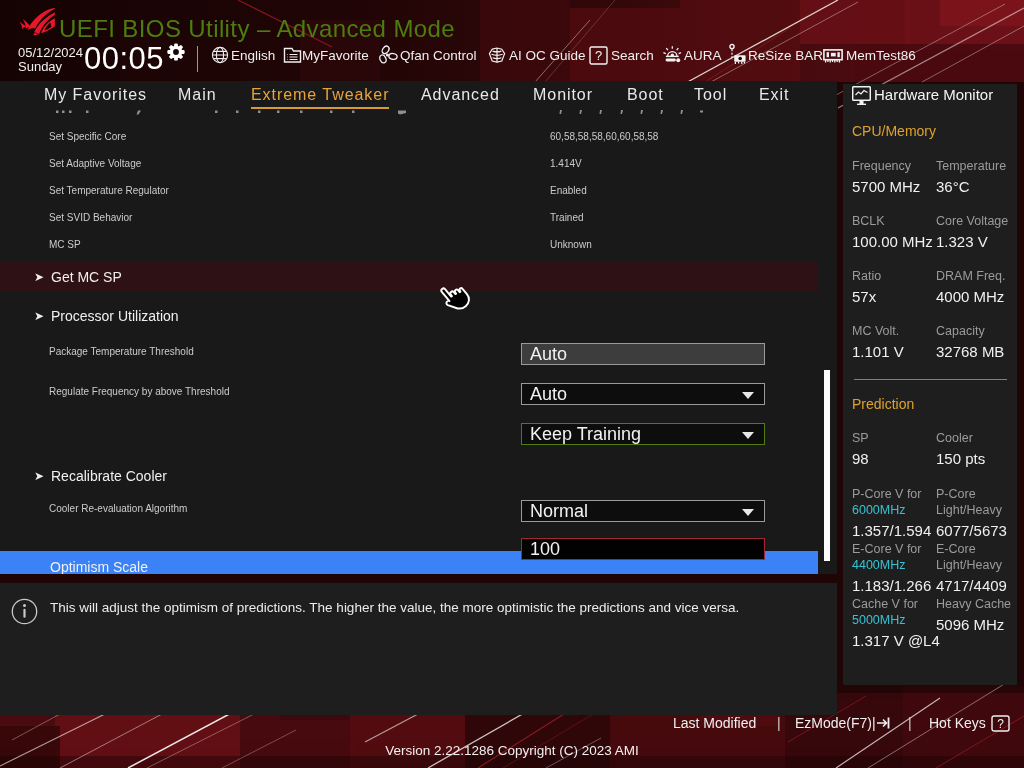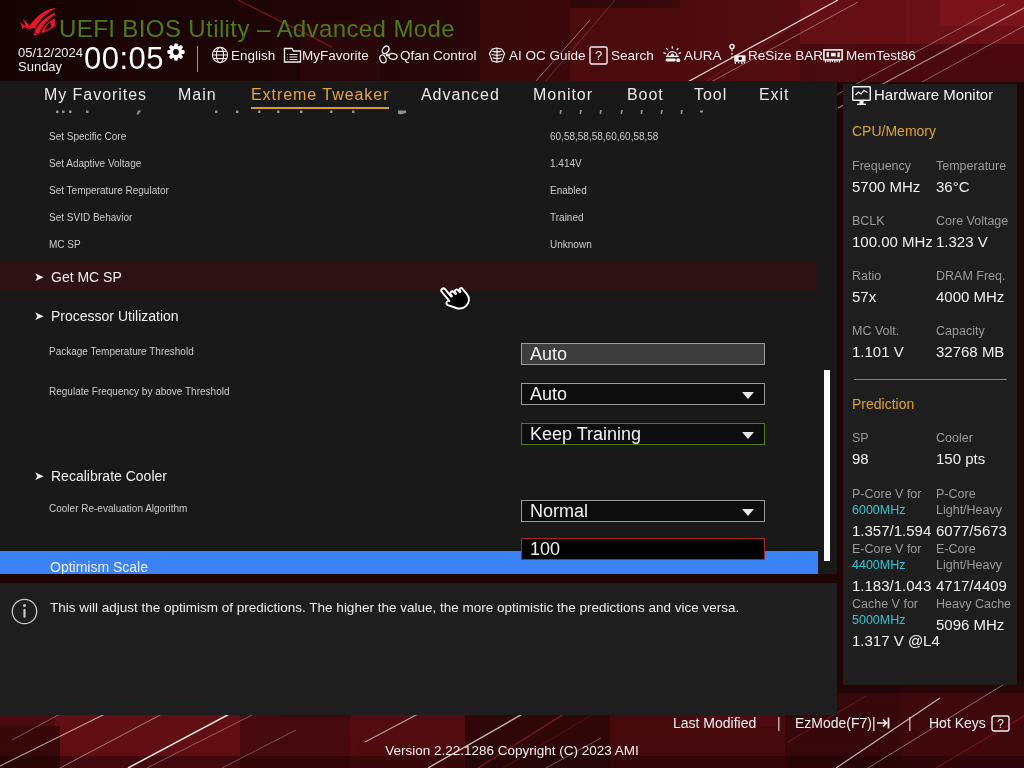--- a/index.html
+++ b/index.html
@@ -322,21 +322,21 @@
   <div class="sl" style="left:9px; top:403px;">P-Core V for</div>
     <div class="sl" style="left:93px; top:403px;">P-Core</div>
   <div class="sl cy" style="left:9px; top:419px;">6000MHz</div>
     <div class="sl" style="left:93px; top:419px;">Light/Heavy</div>
   <div class="sv" style="left:9px; top:438px;">1.357/1.594</div>
     <div class="sv" style="left:93px; top:438px;">6077/5673</div>
   <div class="sl" style="left:9px; top:458px;">E-Core V for</div>
     <div class="sl" style="left:93px; top:458px;">E-Core</div>
   <div class="sl cy" style="left:9px; top:474px;">4400MHz</div>
     <div class="sl" style="left:93px; top:474px;">Light/Heavy</div>
-  <div class="sv" style="left:9px; top:493px;">1.183/1.043</div>
+  <div class="sv" style="left:9px; top:493px;">1.183/1.266</div>
     <div class="sv" style="left:93px; top:493px;">4717/4409</div>
   <div class="sl" style="left:9px; top:513px;">Cache V for</div>
     <div class="sl" style="left:93px; top:513px;">Heavy Cache</div>
   <div class="sl cy" style="left:9px; top:529px;">5000MHz</div>
     <div class="sv" style="left:93px; top:532px;">5096 MHz</div>
   <div class="sv" style="left:9px; top:548px;">1.317 V @L4</div>
 </div>
 
 <div id="info" class="abs">
   <svg class="abs" style="left:11px; top:15px;" width="27" height="27" viewBox="0 0 27 27">

